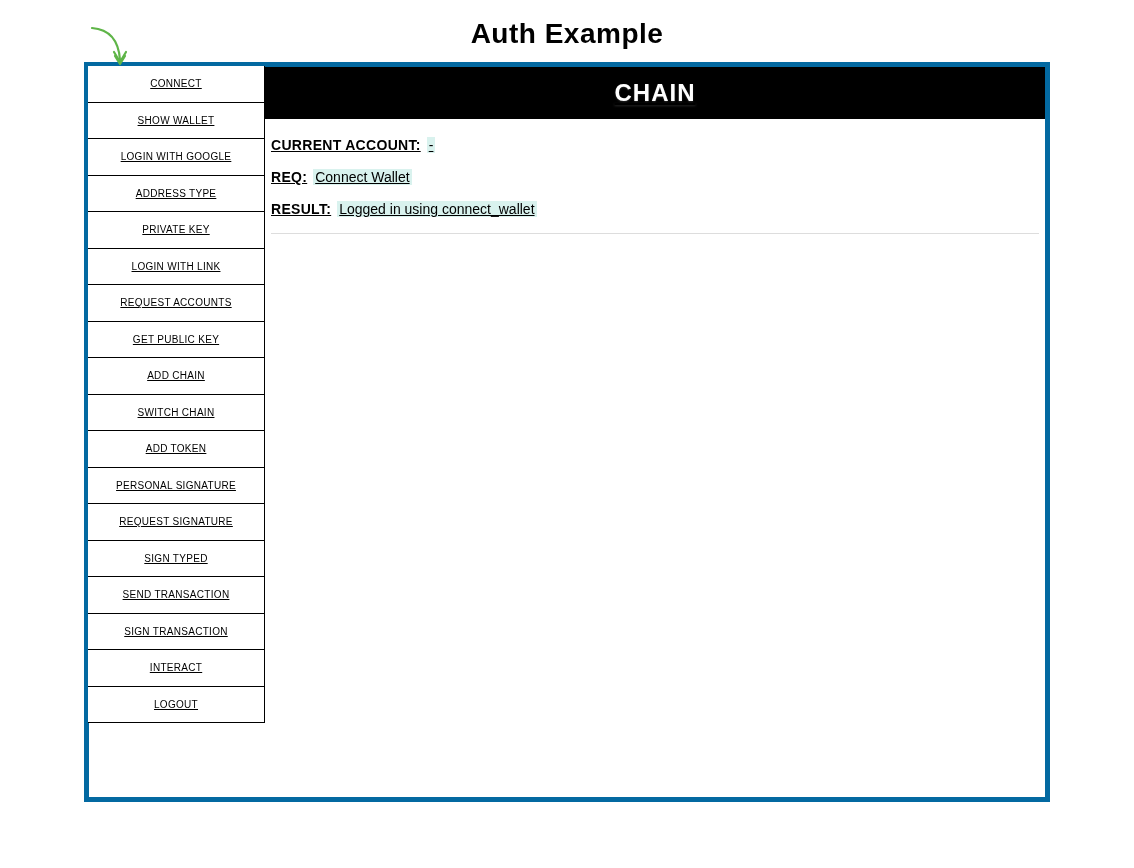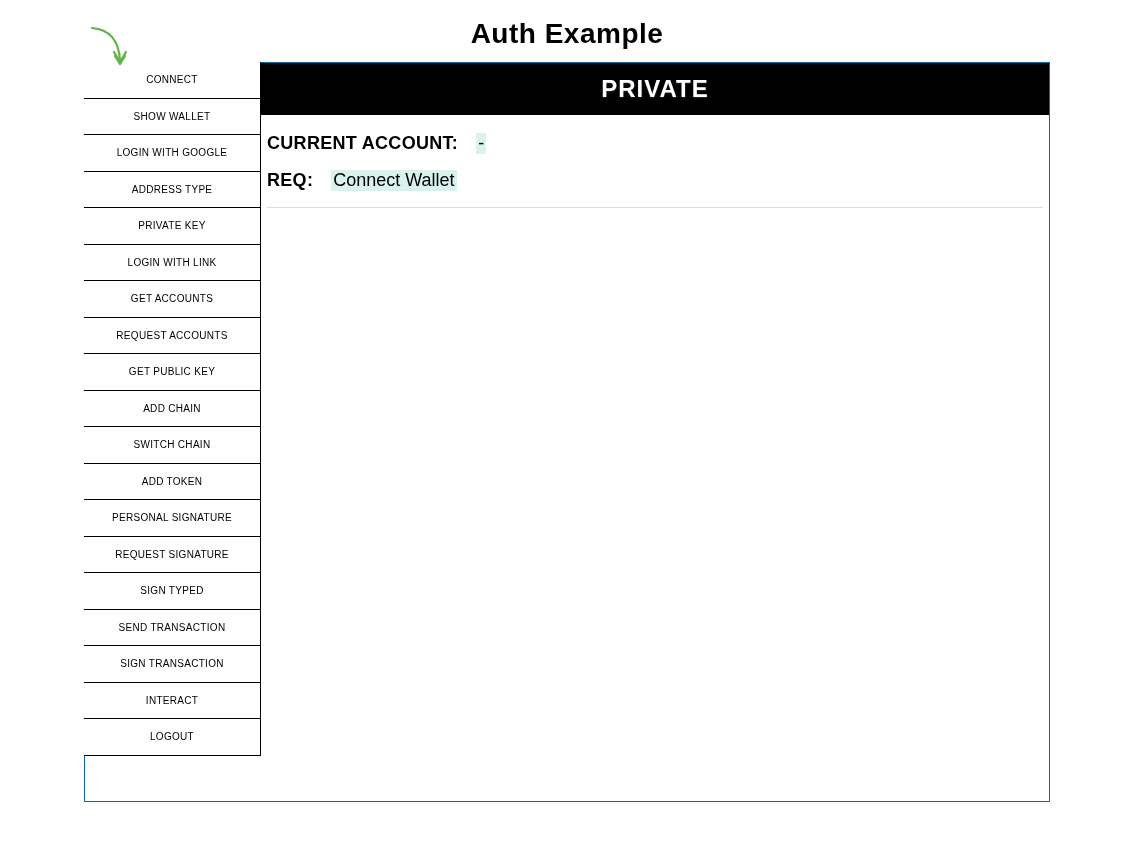--- a/index.html
+++ b/index.html
@@ -25,23 +25,24 @@
     .arrow {
       position: absolute;
       top: 24px;
       left: 88px;
       width: 44px;
       height: 48px;
       pointer-events: none;
     }
     .container {
       margin: 0 84px 0 84px;
-      border: 1px solid #0369a1;
+      border: 5px solid #0369a1;
       display: flex;
       min-height: 740px;
+      text-decoration: underline;
     }
     .sidebar {
       width: 176px;
       display: flex;
       flex-direction: column;
       padding: 0;
     }
     .sidebar-button {
       height: 36.5px;
       border: 1px solid #000;
@@ -81,25 +82,25 @@
       font-weight: 800;
       text-align: center;
       padding: 12px 0;
       letter-spacing: 1px;
       text-shadow: 0 1px 2px rgba(255,255,255,0.15);
     }
     .status-body {
       padding: 18px 6px 0 6px;
     }
     .status-row {
-      font-size: 18px;
+      font-size: 14px;
       margin-bottom: 16px;
       display: flex;
       align-items: baseline;
-      gap: 18px;
+      gap: 6px;
     }
     .status-label {
       font-weight: 800;
       letter-spacing: 0.3px;
     }
     .status-value {
       background: #d9f2ee;
       font-weight: 400;
       padding: 0 2px;
     }
@@ -121,41 +122,44 @@
 <h1 class="page-title">Auth Example</h1>
 
 <div class="container">
   <div class="sidebar" id="sidebar">
       <button class="sidebar-button">CONNECT</button>
       <button class="sidebar-button">SHOW WALLET</button>
       <button class="sidebar-button">LOGIN WITH GOOGLE</button>
       <button class="sidebar-button">ADDRESS TYPE</button>
       <button class="sidebar-button">PRIVATE KEY</button>
       <button class="sidebar-button">LOGIN WITH LINK</button>
-      <button class="sidebar-button">GET ACCOUNTS</button>
       <button class="sidebar-button">REQUEST ACCOUNTS</button>
       <button class="sidebar-button">GET PUBLIC KEY</button>
       <button class="sidebar-button">ADD CHAIN</button>
       <button class="sidebar-button">SWITCH CHAIN</button>
       <button class="sidebar-button">ADD TOKEN</button>
       <button class="sidebar-button">PERSONAL SIGNATURE</button>
       <button class="sidebar-button">REQUEST SIGNATURE</button>
       <button class="sidebar-button">SIGN TYPED</button>
       <button class="sidebar-button">SEND TRANSACTION</button>
       <button class="sidebar-button">SIGN TRANSACTION</button>
       <button class="sidebar-button">INTERACT</button>
       <button class="sidebar-button">LOGOUT</button>
     </div>
   <div class="main">
-    <div class="status-header">PRIVATE</div>
+    <div class="status-header">CHAIN</div>
     <div class="status-body" id="status-body">
         <div class="status-row">
           <span class="status-label">CURRENT ACCOUNT:</span>
           <span class="status-value">-</span>
         </div>
         <div class="status-row">
           <span class="status-label">REQ:</span>
           <span class="status-value">Connect Wallet</span>
         </div>
+        <div class="status-row">
+          <span class="status-label">RESULT:</span>
+          <span class="status-value">Logged in using connect_wallet</span>
+        </div>
         <hr class="divider">
       </div>
   </div>
 </div>
 
 </body></html>

